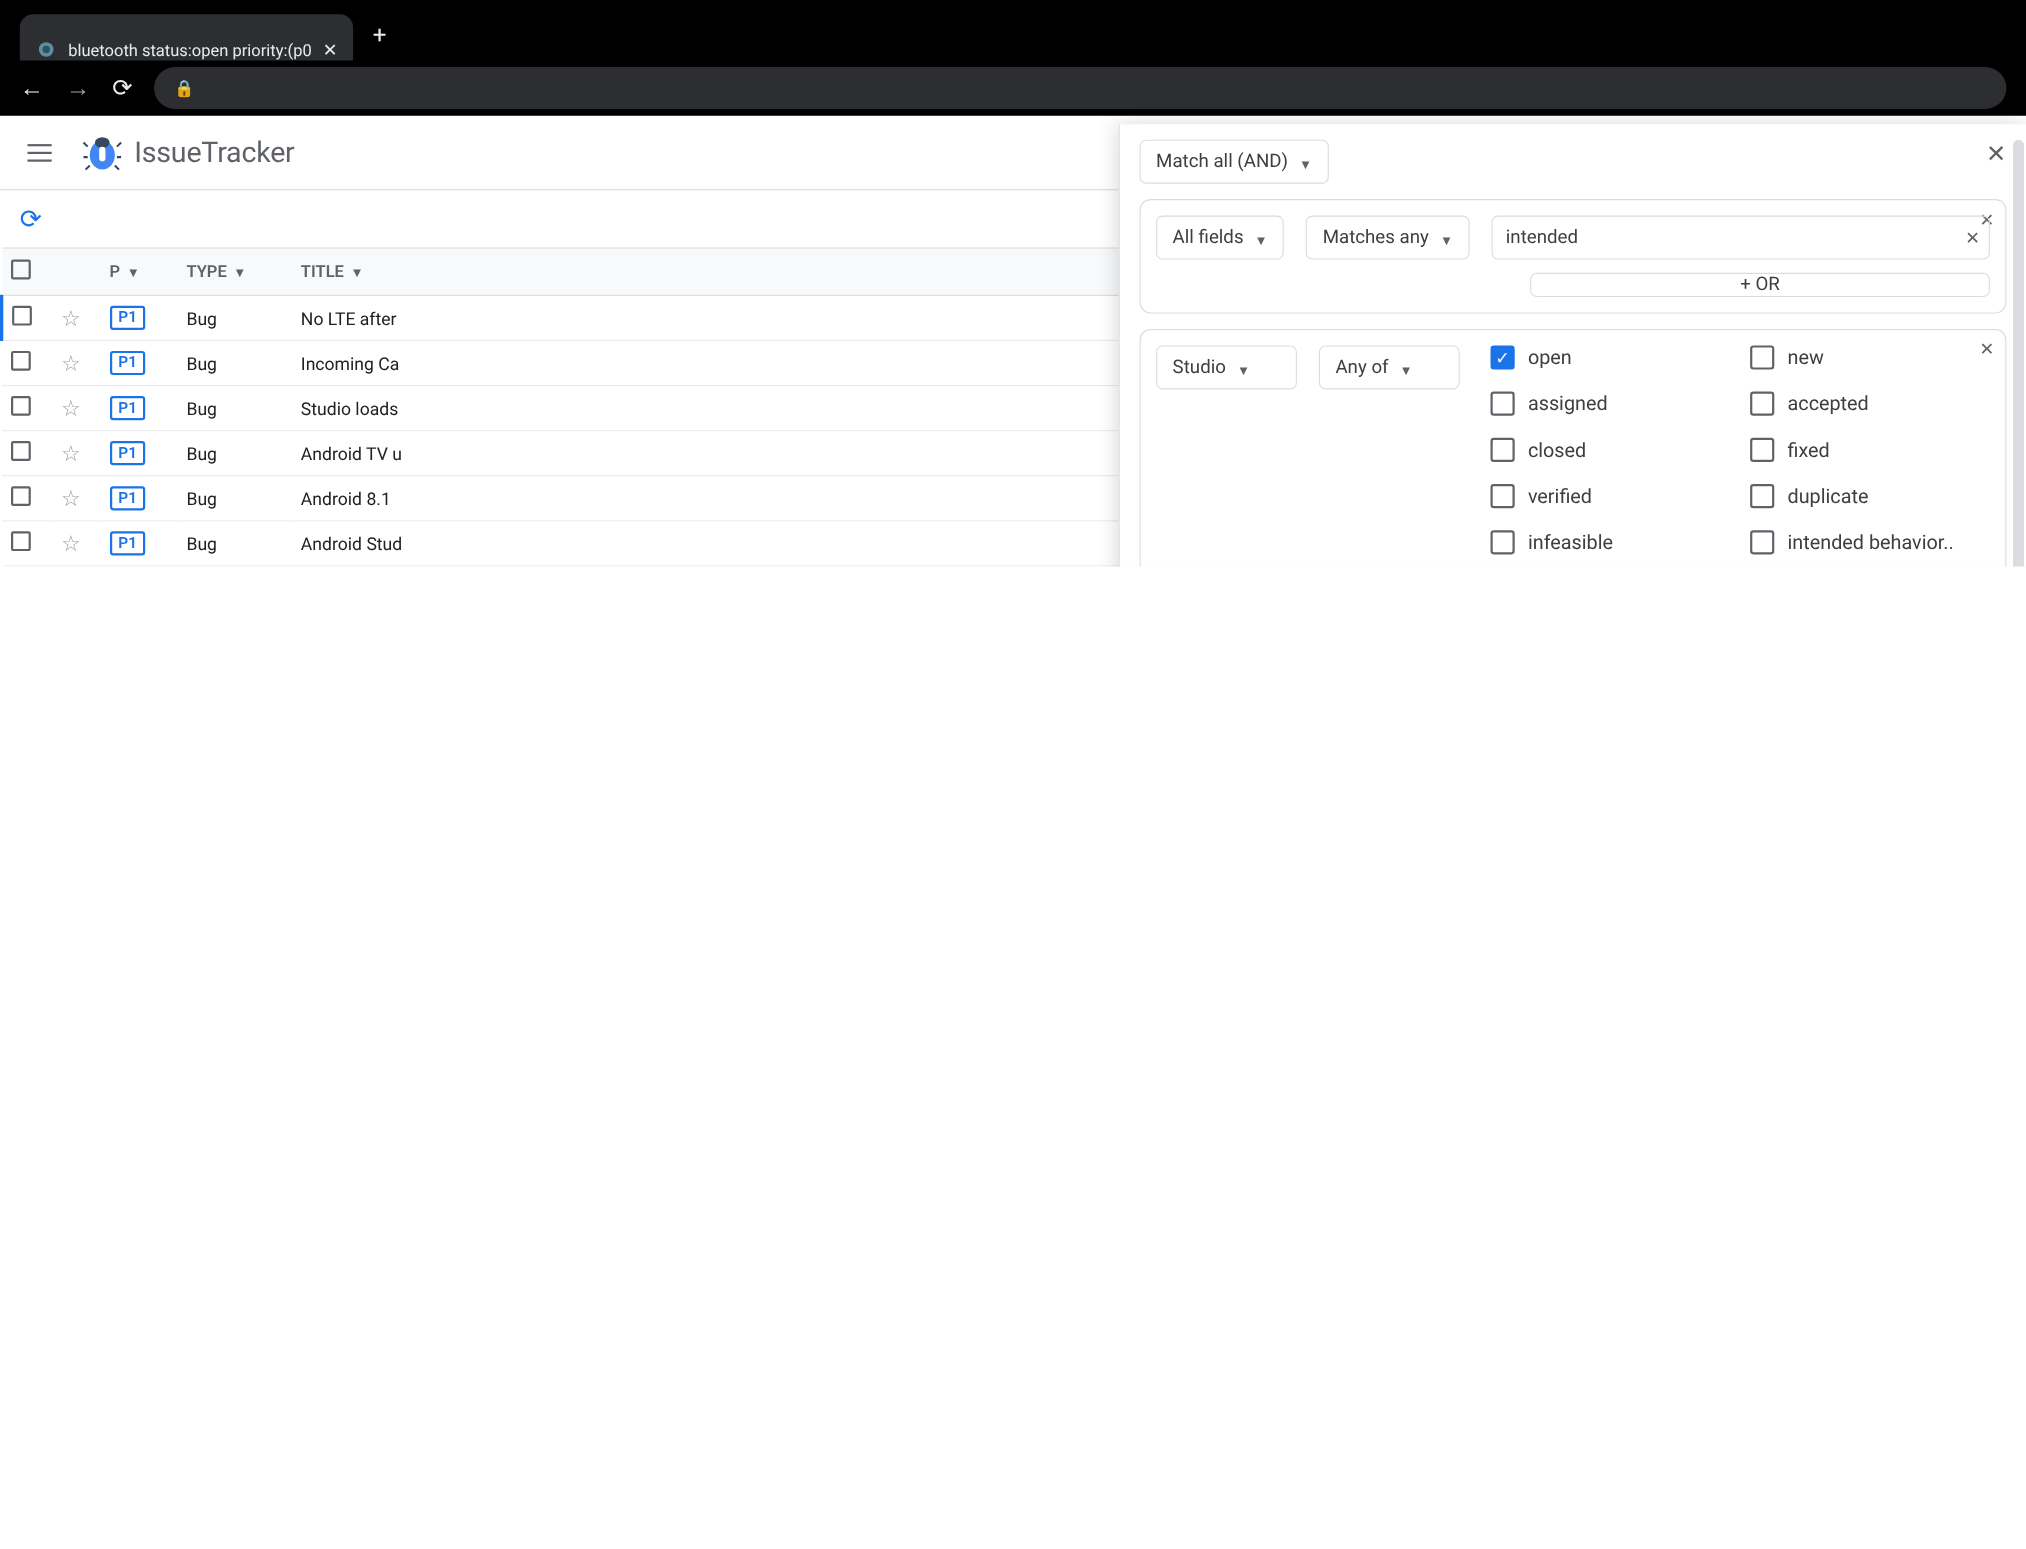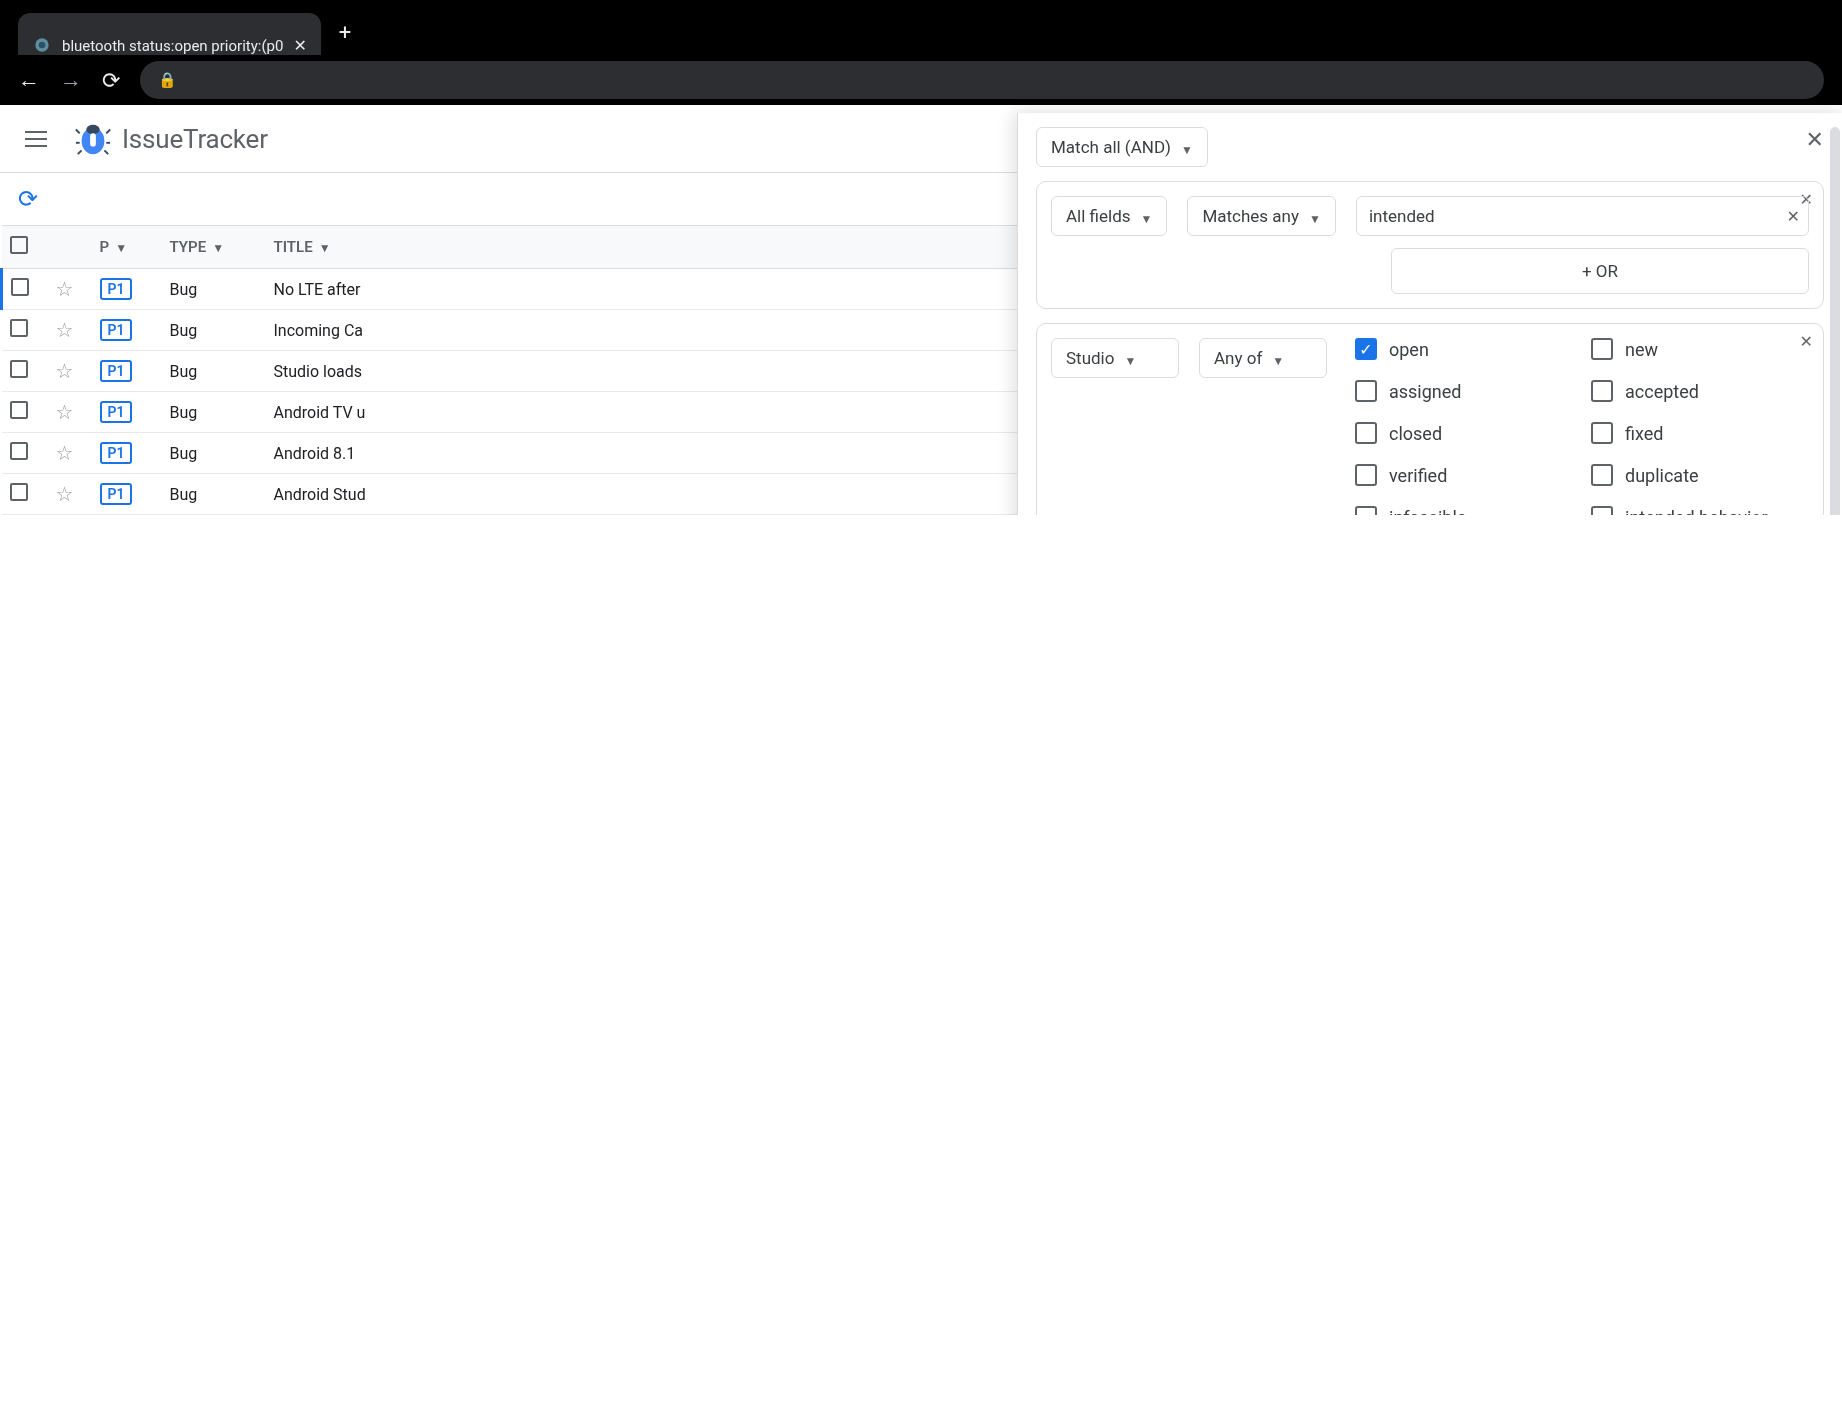--- a/index.html
+++ b/index.html
@@ -51,21 +51,21 @@
   .scrollbar-fake { position:absolute; top:14px; right:2px; width:10px; height:640px; background:#dadce0; border-radius:5px; }
   
   .dd-btn { display:inline-flex; align-items:flex-end; gap:10px; border:1px solid #dadce0; border-radius:6px; padding:9px 14px; font-size:17px; color:#3c4043; cursor:pointer; background:#fff; }
   .dd-caret { font-size:12px; color:#5f6368; }
   
   .filter-block { border:1px solid #dadce0; border-radius:10px; padding:14px; margin-top:14px; position:relative; }
   .block-close { position:absolute; top:8px; right:10px; color:#5f6368; font-size:16px; cursor:pointer; }
   .filter-row { display:flex; align-items:flex-start; gap:20px; }
   .text-input { flex:1; border:1px solid #dadce0; border-radius:6px; padding:9px 12px; font-size:17px; color:#3c4043; position:relative; }
   .input-clear { position:absolute; right:8px; top:50%; transform:translateY(-50%); color:#5f6368; font-size:16px; cursor:pointer; }
-  .or-btn { margin-top:12px; border:1px solid #dadce0; border-radius:6px; padding:12px; text-align:center; font-size:17px; color:#3c4043; cursor:pointer; margin-left: 340px; }
+  .or-btn { margin-top:12px; border:1px solid #dadce0; border-radius:6px; text-align:center; font-size:17px; color:#3c4043; cursor:pointer; margin-left: 340px; }
   
   .checkbox-grid { display:grid; grid-template-columns: 1fr 1fr; gap:20px 18px; margin-left:8px; flex:1; }
   .cb-item { display:flex; align-items:center; gap:12px; font-size:18px; color:#3c4043; cursor:pointer; }
   .cb-box { width:22px; height:22px; border:2px solid #5f6368; border-radius:3px; display:flex; align-items:center; justify-content:center; flex-shrink:0; }
   .cb-box.checked { background:#1a73e8; border-color:#1a73e8; color:#fff; font-size:16px; }
   
   .panel-footer { display:flex; align-items:center; gap:18px; margin-top:22px; }
   .search-btn { background:#1a73e8; color:#fff; border:none; border-radius:6px; padding:11px 20px; font-size:17px; cursor:pointer; }
   .help-link { color:#1a73e8; font-size:17px; display:flex; align-items:center; gap:6px; cursor:pointer; }
   .save-search { margin-left:auto; border:1px solid #dadce0; border-radius:6px; padding:9px 36px 9px 12px; font-size:16px; color:#80868b; width:280px; position:relative; }

